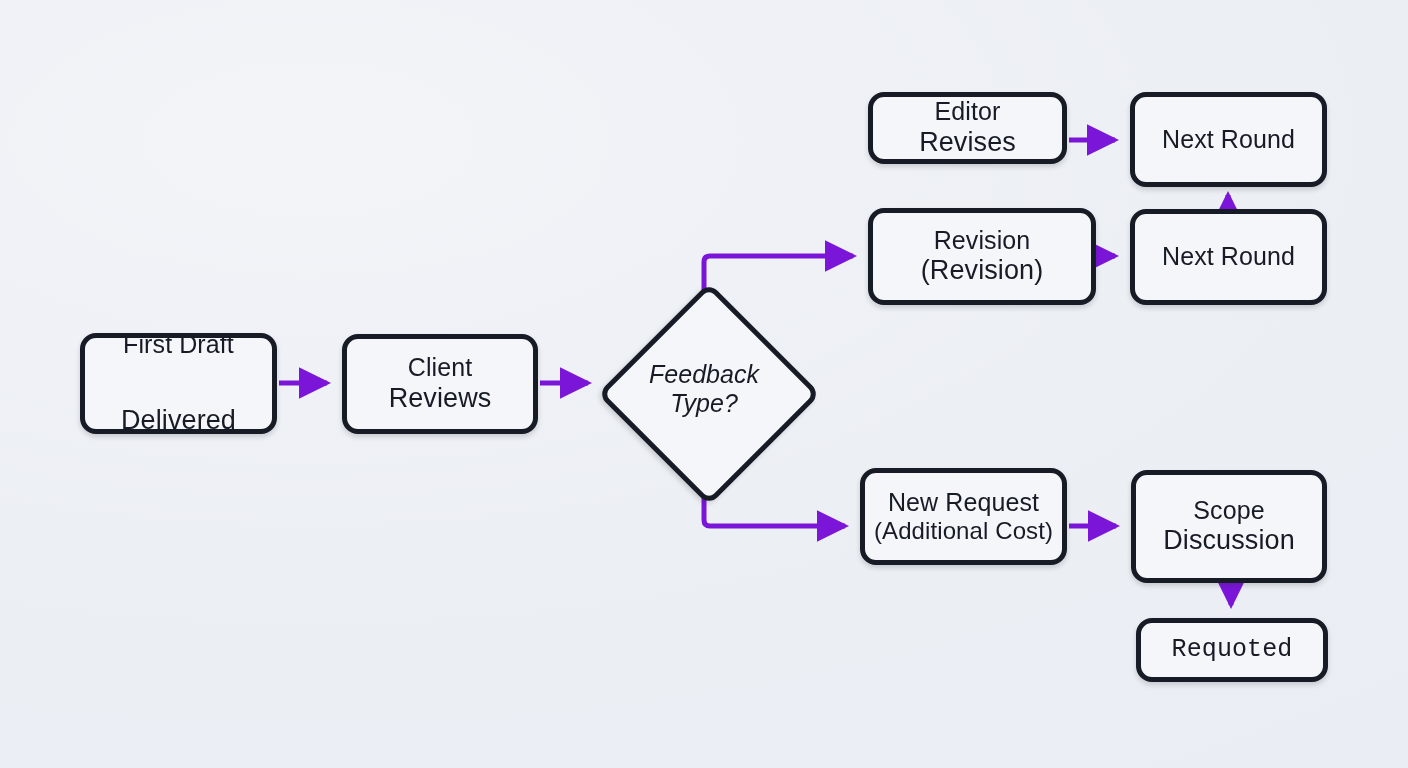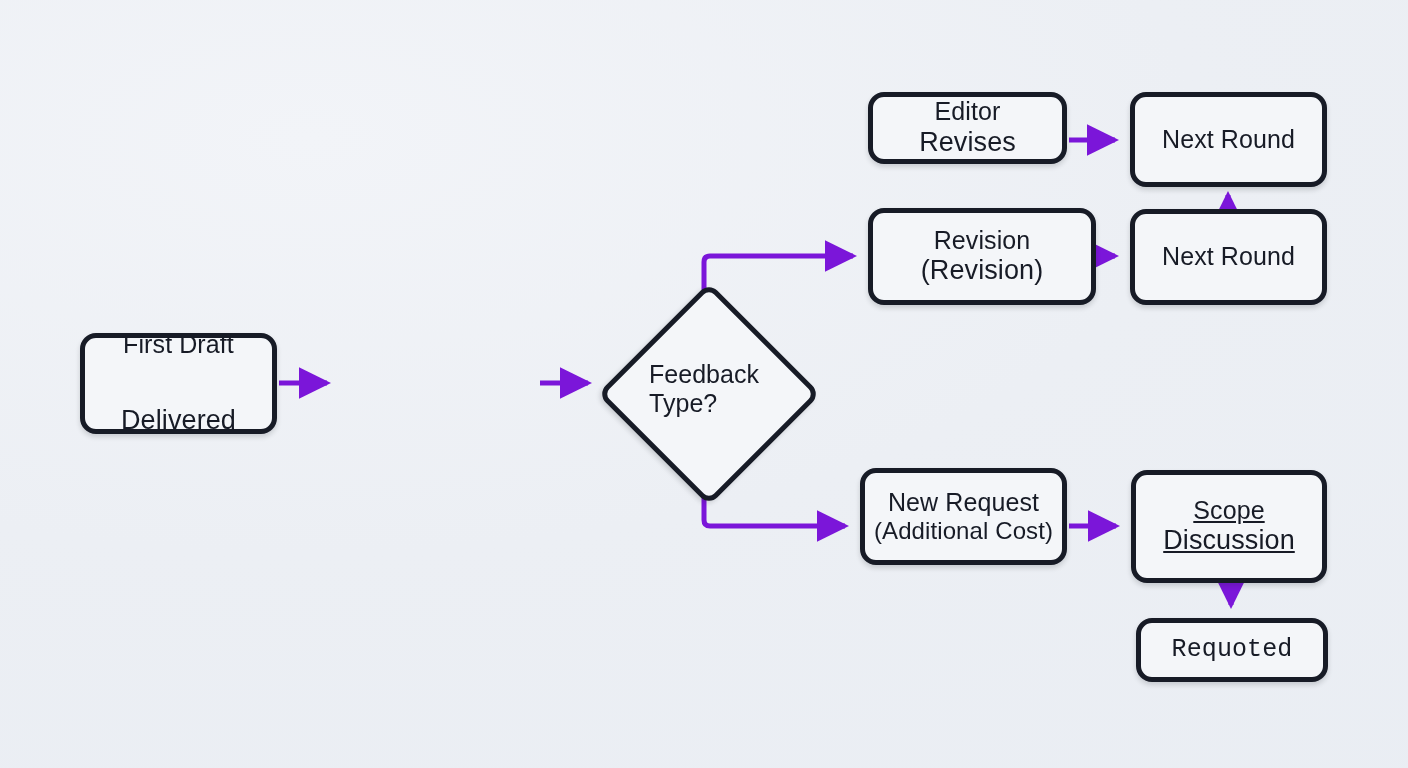--- a/index.html
+++ b/index.html
@@ -72,24 +72,26 @@
     margin-top: -74px;
     background: #f4f6f9;
     border: 5px solid #171b26;
     border-radius: 12px;
     transform: rotate(45deg);
     box-shadow: 0 3px 5px rgba(23,27,38,0.17);
   }
   .decision .diamond-label {
     position: relative;
     z-index: 2;
+    text-align: center;
     color: #171b26;
     font-size: 25px;
     line-height: 1.18;
     white-space: nowrap;
+    font-style: italic;
   }
 </style>
 </head>
 <body>
 
 <div id="canvas">
 
   <svg id="edges" viewBox="0 0 1408 768" xmlns="http://www.w3.org/2000/svg">
     <defs>
       <marker id="ah" markerWidth="7" markerHeight="7" refX="5.6" refY="3.5" orient="auto" markerUnits="strokeWidth">
@@ -116,20 +118,24 @@
 
       <path d="M1231,585 L1231,605" marker-end="url(#ah)"></path>
     </g>
   </svg>
 
   <div class="node" style="left:80px; top:333px; width:197px; height:101px;gap:46px;">
     <span class="line1">First Draft</span>
     <span class="line2">Delivered</span>
   </div>
 
+  <div class="node" style="left:342px; top:334px; width:196px; height:100px;">
+    <span class="line1">Client</span>
+    <span class="line2">Reviews</span>
+  </div>
 
   <div class="decision" style="left:600px; top:285px; width:208px; height:208px;">
     <div class="diamond-shape"></div>
     <div class="diamond-label">
       <div>Feedback</div>
       <div>Type?</div>
     </div>
   </div>
 
   <div class="node" style="left:868px; top:92px; width:199px; height:72px;">
@@ -148,21 +154,21 @@
 
   <div class="node" style="left:1130px; top:209px; width:197px; height:96px;">
     <span class="line1">Next Round</span>
   </div>
 
   <div class="node sub" style="left:860px; top:468px; width:207px; height:97px;">
     <span class="line1">New Request</span>
     <span class="line2">(Additional Cost)</span>
   </div>
 
-  <div class="node" style="left:1131px; top:470px; width:196px; height:113px;text-decoration:underline;">
+  <div class="node" style="left:1131px; top:470px; width:196px; height:113px;">
     <span class="line1">Scope</span>
     <span class="line2">Discussion</span>
   </div>
 
   <div class="node" style="left:1136px; top:618px; width:192px; height:64px;font-family:Liberation Mono, monospace;">
     <span class="line1">Requoted</span>
   </div>
 
 </div>
 

